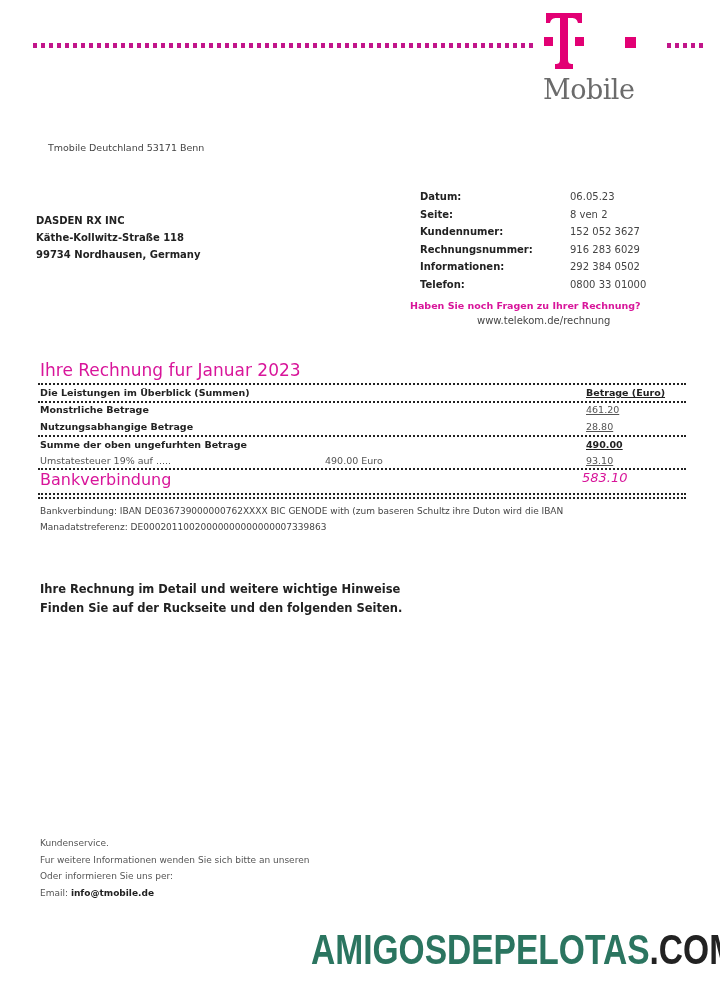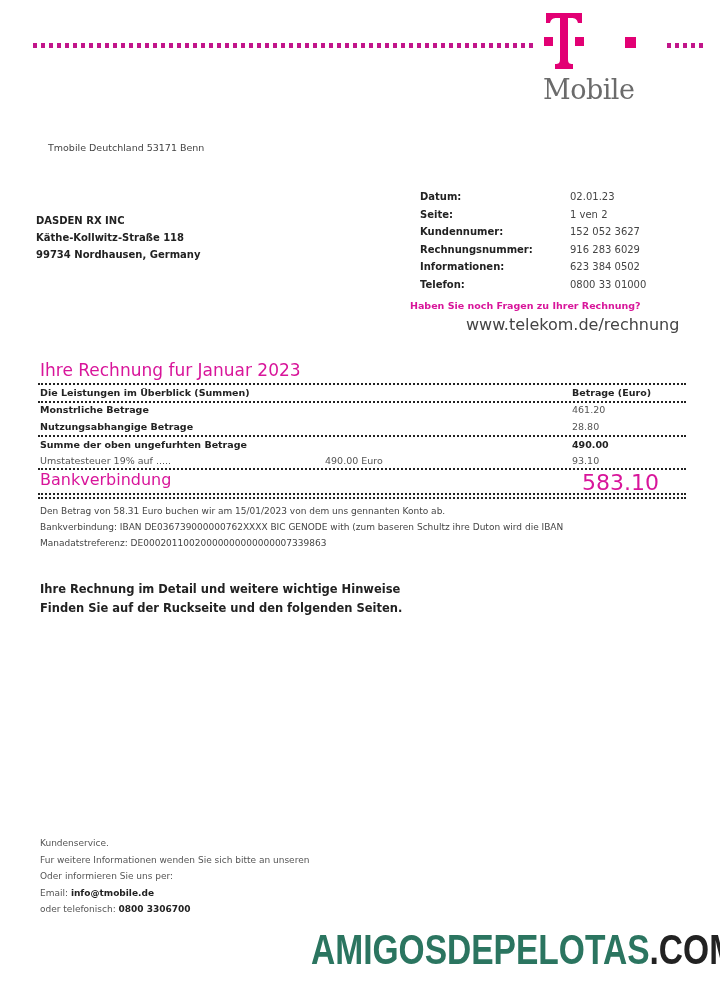--- a/index.html
+++ b/index.html
@@ -25,31 +25,31 @@
     font-family: "DejaVu Serif", "Liberation Serif", serif;
     font-size: 27px; color: #6b6b6b; letter-spacing: -0.5px;
   }
   .sender { left: 40px; top: 142px; font-size: 9.5px; color: #444; margin-left: 8px; }
   .addr { left: 36px; top: 212px; font-size: 10px; font-weight: bold; color: #222; line-height: 17px; }
   .info { left: 420px; top: 188px; font-size: 10px; color: #444; }
   .info-row { display: flex; height: 17.5px; align-items: center; }
   .info-label { width: 141px; text-align: left; font-weight: bold; color: #222; padding-right: 9px; }
   .info-value { width: 110px; }
   .question { left: 410px; top: 300px; font-size: 9.5px; color: #d8159a; font-weight: bold; }
-  .url { left: 466px; top: 315px; font-size: 16px; color: #444; }
+  .url { left: 477px; top: 315px; font-size: 10px; color: #444; }
 
   .title { left: 40px; top: 360px; font-size: 17px; color: #d8159a; }
   .row { position: absolute; left: 40px; width: 645px; font-size: 9.5px; }
   .row .c1 { position: absolute; left: 0; }
   .row .c2 { position: absolute; left: 285px; }
-  .row .c3 { position: absolute; left: 532px; }
+  .row .c3 { position: absolute; left: 546px; text-decoration: underline; }
   .b { font-weight: bold; color: #222; }
   .g { color: #555; }
   .total { left: 40px; top: 470px; font-size: 16px; color: #d8159a; }
-  .total-val { left: 582px; top: 470px; font-size: 22px; color: #d8159a; }
+  .total-val { left: 582px; top: 470px; font-size: 13px; color: #d8159a; font-style: italic; }
 
   .notes { left: 40px; top: 503px; font-size: 9px; color: #444; line-height: 16px; }
   .detail { left: 40px; top: 580px; font-size: 11.5px; font-weight: bold; color: #222; line-height: 19px; }
   .footer { left: 40px; top: 835px; font-size: 9px; color: #555; line-height: 16.5px; }
   .footer b { color: #222; }
   .watermark {
     left: 311px; top: 925px; font-family: "Liberation Sans", sans-serif;
     font-size: 43px; font-weight: bold; letter-spacing: 0px; transform: scaleX(0.78); transform-origin: left top;
   }
 </style>
@@ -71,37 +71,37 @@
 
 <div class="abs addr">
   <div>DASDEN RX INC</div>
   <div>Käthe-Kollwitz-Straße  118</div>
   <div>99734 Nordhausen,  Germany</div>
 </div>
 
 <div class="abs info">
   <div class="info-row">
     <span class="info-label">Datum:</span>
-    <span class="info-value">02.01.23</span>
+    <span class="info-value">06.05.23</span>
   </div>
   <div class="info-row">
     <span class="info-label">Seite:</span>
-    <span class="info-value">1 ven 2</span>
+    <span class="info-value">8 ven 2</span>
   </div>
   <div class="info-row">
     <span class="info-label">Kundennumer:</span>
     <span class="info-value">152 052 3627</span>
   </div>
   <div class="info-row">
     <span class="info-label">Rechnungsnummer:</span>
     <span class="info-value">916 283 6029</span>
   </div>
   <div class="info-row">
     <span class="info-label">Informationen:</span>
-    <span class="info-value">623 384 0502</span>
+    <span class="info-value">292 384 0502</span>
   </div>
   <div class="info-row">
     <span class="info-label">Telefon:</span>
     <span class="info-value">0800 33 01000</span>
   </div>
 </div>
 <div class="abs question">Haben Sie noch Fragen zu Ihrer Rechnung?</div>
 <div class="abs url">www.telekom.de/rechnung</div>
 
 <div class="abs title">Ihre  Rechnung fur Januar 2023</div>
@@ -133,31 +133,29 @@
   <span class="c3 g">93.10</span>
 </div>
 <div class="dotline" style="left:38px; top:468px; width:648px;"></div>
 
 <div class="abs total">Bankverbindung</div>
 <div class="abs total-val">583.10</div>
 <div class="dotline" style="left:38px; top:493px; width:648px;"></div>
 <div class="dotline" style="left:38px; top:497px; width:648px;"></div>
 
 <div class="abs notes">
-  <div>Den Betrag von 58.31 Euro buchen wir am 15/01/2023 von dem uns gennanten Konto ab.</div>
   <div>Bankverbindung: IBAN DE036739000000762XXXX BIC GENODE with (zum baseren Schultz ihre Duton wird die IBAN</div>
   <div>Manadatstreferenz: DE00020110020000000000000007339863</div>
 </div>
 
 <div class="abs detail">
   <div>Ihre Rechnung  im Detail und  weitere wichtige  Hinweise</div>
   <div>Finden  Sie auf der  Ruckseite und  den folgenden  Seiten.</div>
 </div>
 
 <div class="abs footer">
   <div>Kundenservice.</div>
   <div>Fur weitere Informationen wenden Sie sich bitte an unseren</div>
   <div>Oder informieren Sie uns per:</div>
   <div><span>Email: </span><b>info@tmobile.de</b></div>
-  <div><span>oder telefonisch: </span><b>0800 3306700</b></div>
 </div>
 
 <div class="abs watermark"><span style="color:#2b7560;">AMIGOSDEPELOTAS</span><span style="color:#222;">.COM</span></div>
 
 </body></html>

